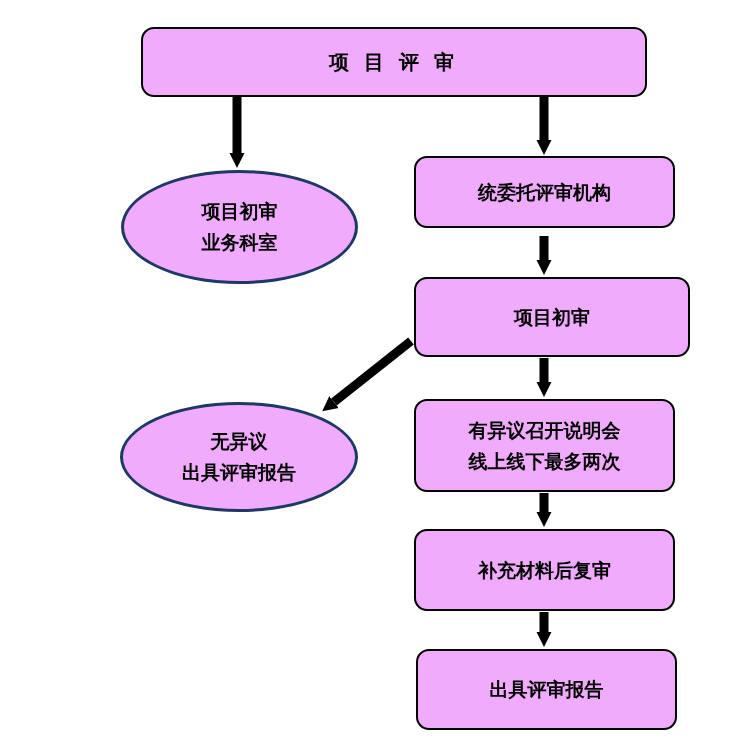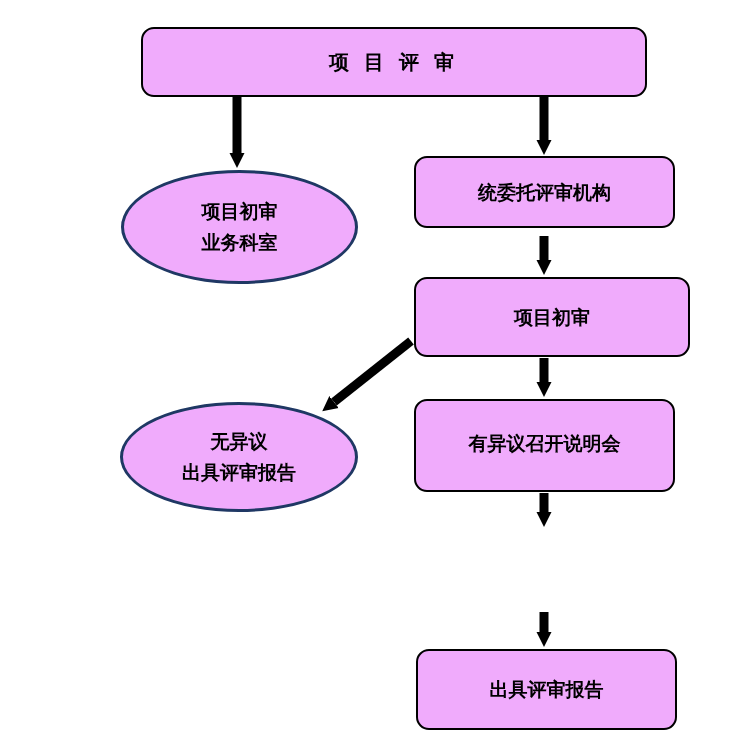--- a/index.html
+++ b/index.html
@@ -28,21 +28,21 @@
     border-radius:50%;
   }
   .title-box{font-size:20px;letter-spacing:5px;}
   .line{display:block;line-height:31px;white-space:nowrap;}
   
   #n-project   {left:141px;top:27px; width:506px;height:70px;}
   #n-dept      {left:121px;top:170px;width:237px;height:114px;}
   #n-entrust   {left:414px;top:156px;width:261px;height:72px;}
   #n-initial   {left:414px;top:277px;width:276px;height:80px;}
   #n-noobj     {left:120px;top:402px;width:238px;height:110px;font-family:Liberation Serif, serif;}
-  #n-objection {left:414px;top:399px;width:261px;height:93px;font-family:Liberation Mono, monospace;}
+  #n-objection {left:414px;top:399px;width:261px;height:93px;}
   #n-supplement{left:414px;top:529px;width:261px;height:82px;}
   #n-report    {left:416px;top:649px;width:261px;height:81px;}
 </style>
 </head>
 <body>
 
 <div class="canvas">
 
   <svg class="arrows" width="747" height="746" viewBox="0 0 747 746" aria-hidden="true">
     <defs>
@@ -76,20 +76,24 @@
     <span class="line">项目初审</span>
   </div>
 
   <div class="node ellipse" id="n-noobj">
     <span class="line">无异议</span>
     <span class="line">出具评审报告</span>
   </div>
 
   <div class="node rect" id="n-objection">
     <span class="line">有异议召开说明会</span>
+    <span class="line">线上线下最多两次</span>
   </div>
 
+  <div class="node rect" id="n-supplement">
+    <span class="line">补充材料后复审</span>
+  </div>
 
   <div class="node rect" id="n-report">
     <span class="line">出具评审报告</span>
   </div>
 
 </div>
 
 </body></html>

